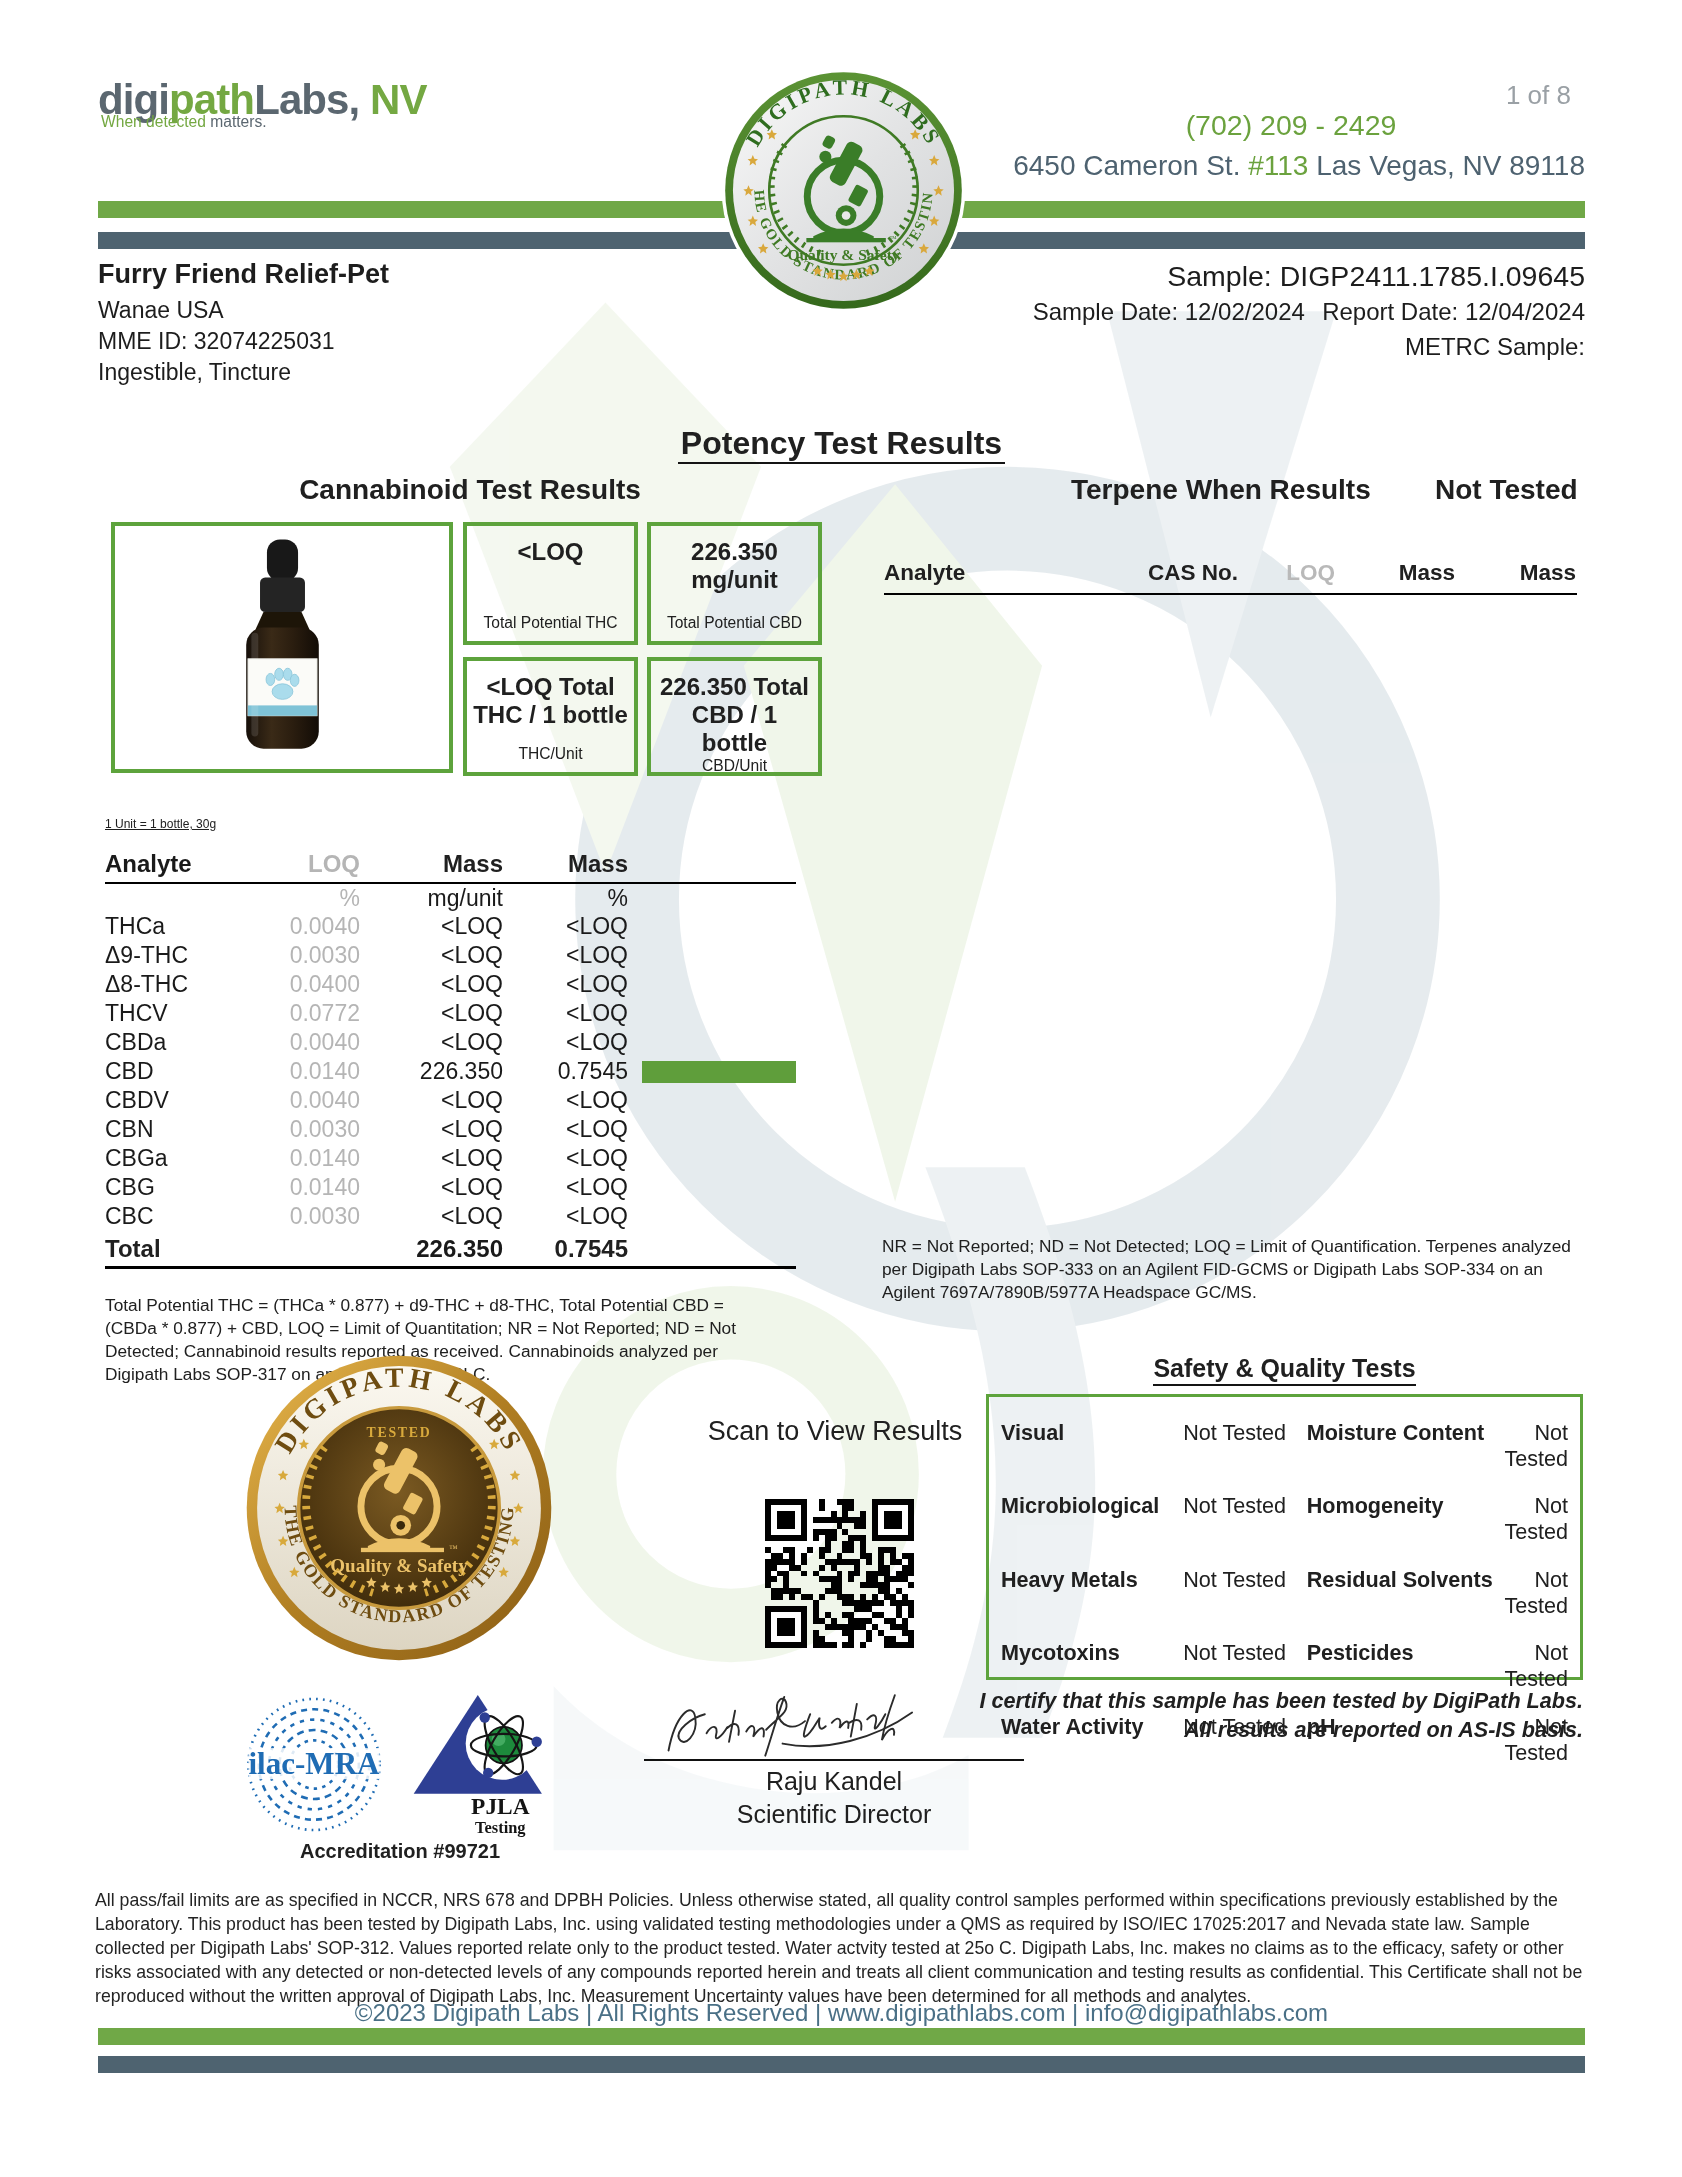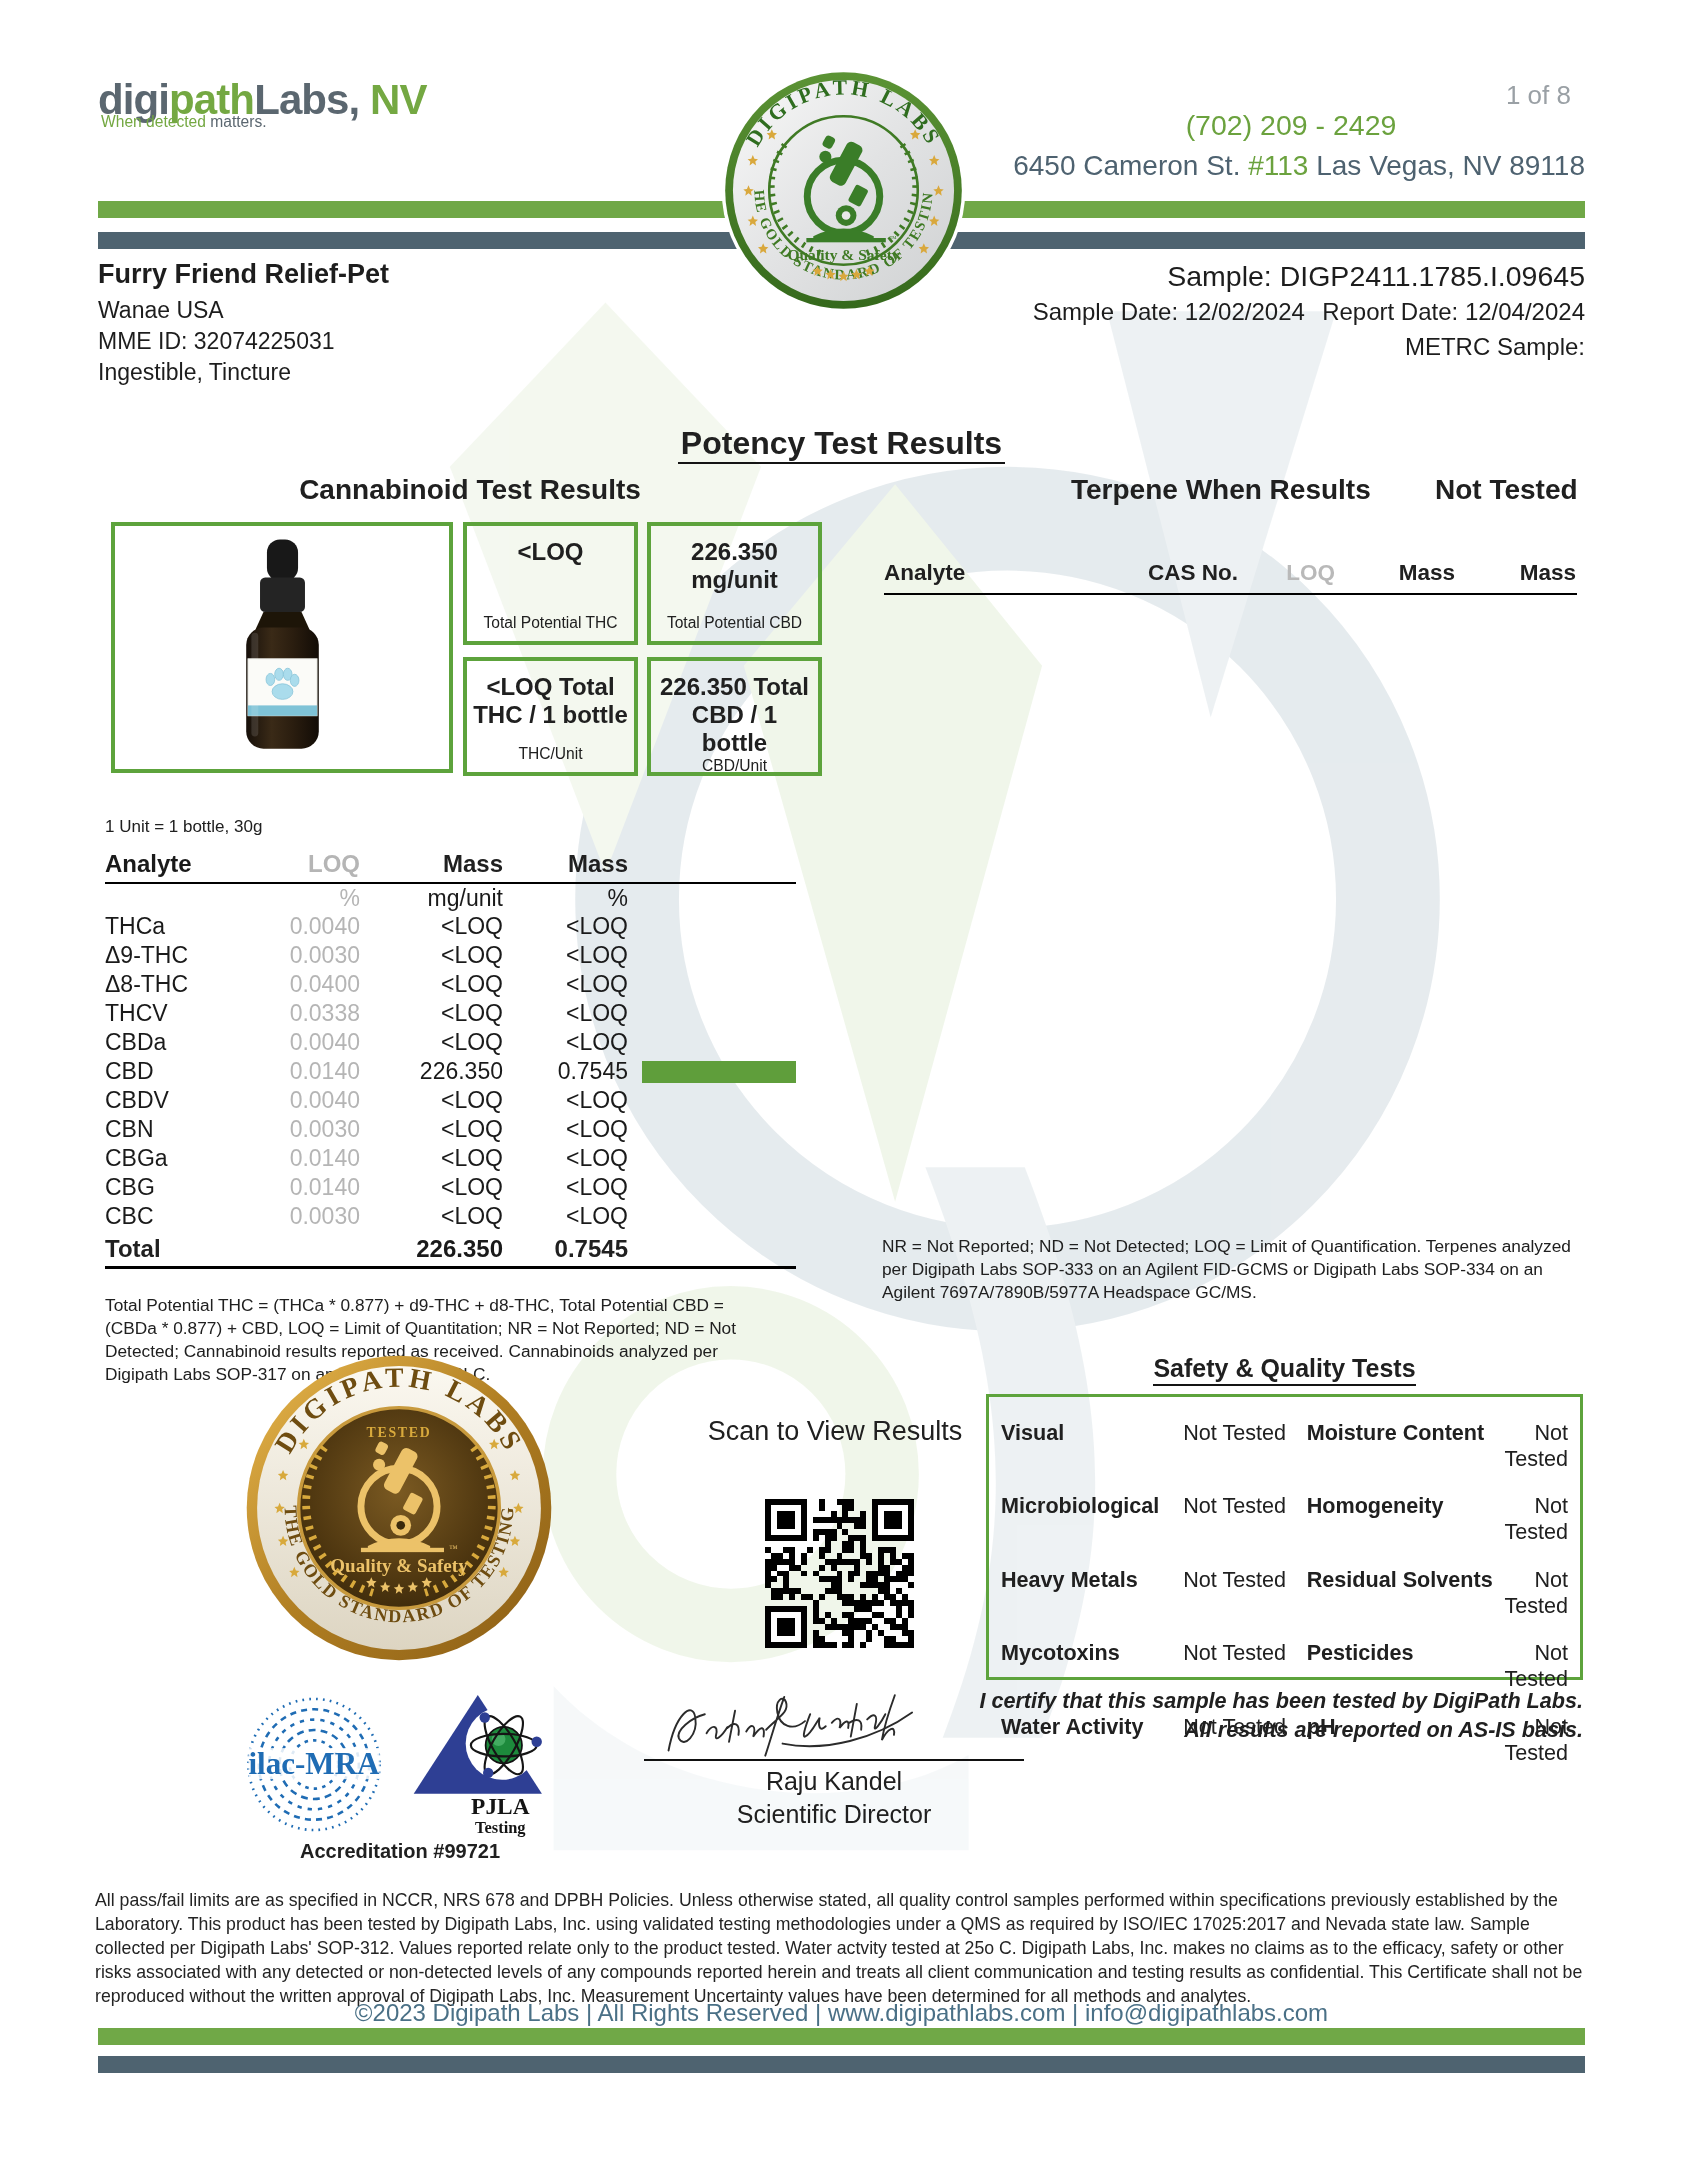--- a/index.html
+++ b/index.html
@@ -43,21 +43,21 @@
   .sum-box .lbl{font-size:15.6px;}
   .b1{left:463px;top:522px;} .b2{left:647px;top:522px;}
   .b3{left:463px;top:657px;height:119px;} .b4{left:647px;top:657px;height:119px;}
 
   .terp-head{left:884px;top:560px;width:693px;display:flex;font-size:22.5px;font-weight:700;
              border-bottom:2.6px solid #000;padding-bottom:7px;}
   .terp-head .c0{width:138px;} .terp-head .c1{width:216px;text-align:right;}
   .terp-head .c2{width:97px;text-align:right;color:#b9b9b9;}
   .terp-head .c3{width:120px;text-align:right;} .terp-head .c4{width:121px;text-align:right;}
 
-  .unit-note{left:105px;top:817px;font-size:17px;}
+  .unit-note{left:105px;top:817px;font-size:12px;text-decoration:underline;}
 
   .ctable{left:105px;top:850px;width:691px;font-size:23px;}
   .crow{display:flex;align-items:center;}
   .ca{width:156px;} .cl{width:99px;text-align:right;color:#b5b5b5;}
   .cm{width:143px;text-align:right;} .cp{width:125px;text-align:right;}
   .cb{width:154px;margin-left:14px;}
   .ct-head{font-size:24px;font-weight:700;border-bottom:2.6px solid #000;padding-bottom:4.3px;}
   .ct-head .ca{color:#1a1a1a;}
   .ct-units{height:28px;} .ct-units .cm,.ct-units .cp{color:#1a1a1a;}
   .ct-row{height:29px;}
@@ -311,21 +311,21 @@
     </div>
     <div class="crow ct-row">
       <div class="ca">Δ8-THC</div>
       <div class="cl">0.0400</div>
       <div class="cm">&lt;LOQ</div>
       <div class="cp">&lt;LOQ</div>
       <div class="cb"></div>
     </div>
     <div class="crow ct-row">
       <div class="ca">THCV</div>
-      <div class="cl">0.0338</div>
+      <div class="cl">0.0772</div>
       <div class="cm">&lt;LOQ</div>
       <div class="cp">&lt;LOQ</div>
       <div class="cb"></div>
     </div>
     <div class="crow ct-row">
       <div class="ca">CBDa</div>
       <div class="cl">0.0040</div>
       <div class="cm">&lt;LOQ</div>
       <div class="cp">&lt;LOQ</div>
       <div class="cb"></div>

